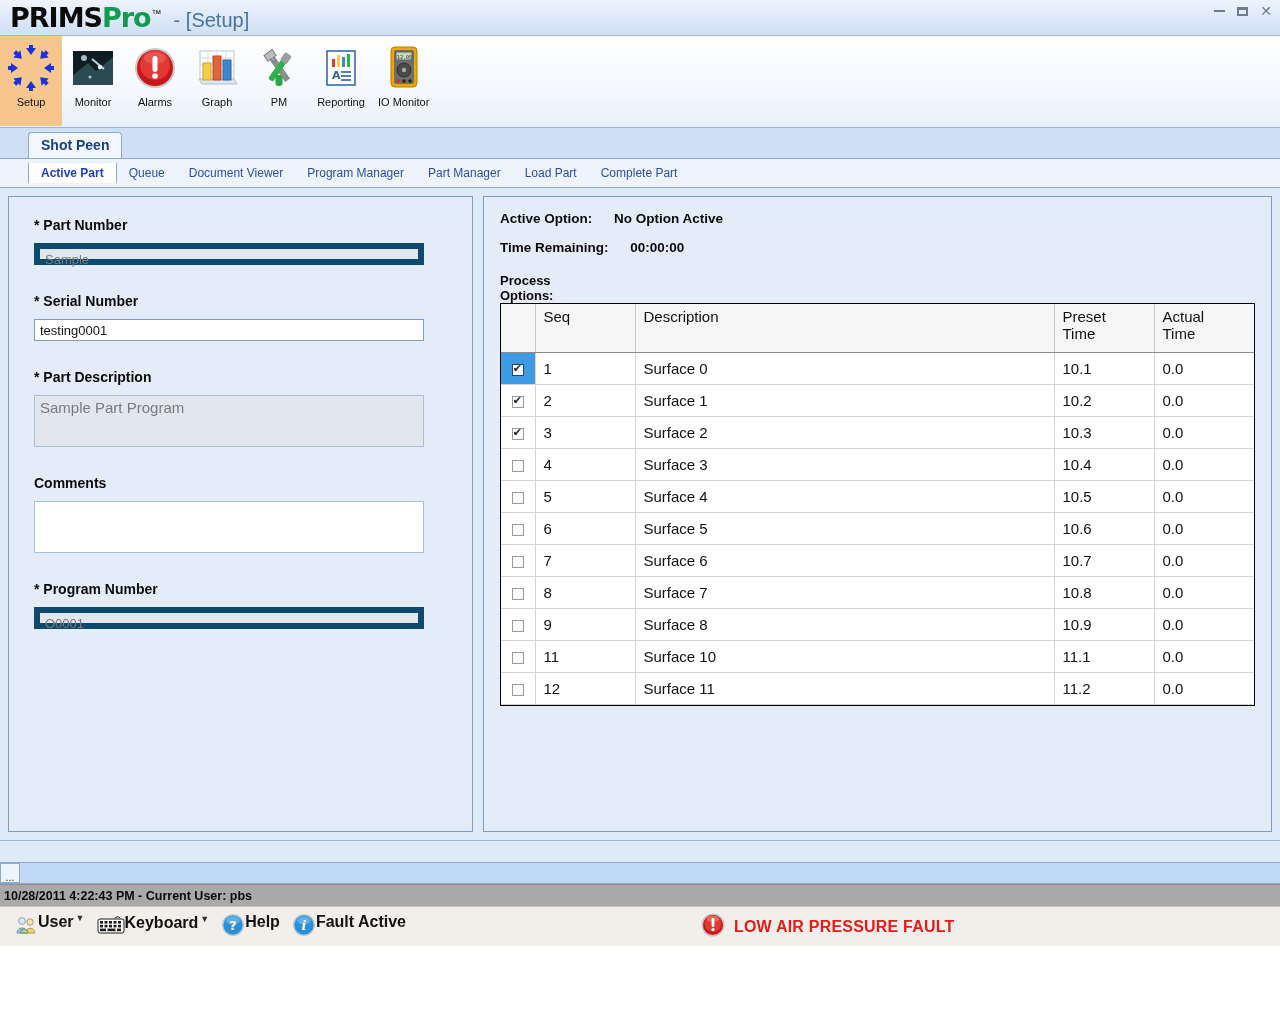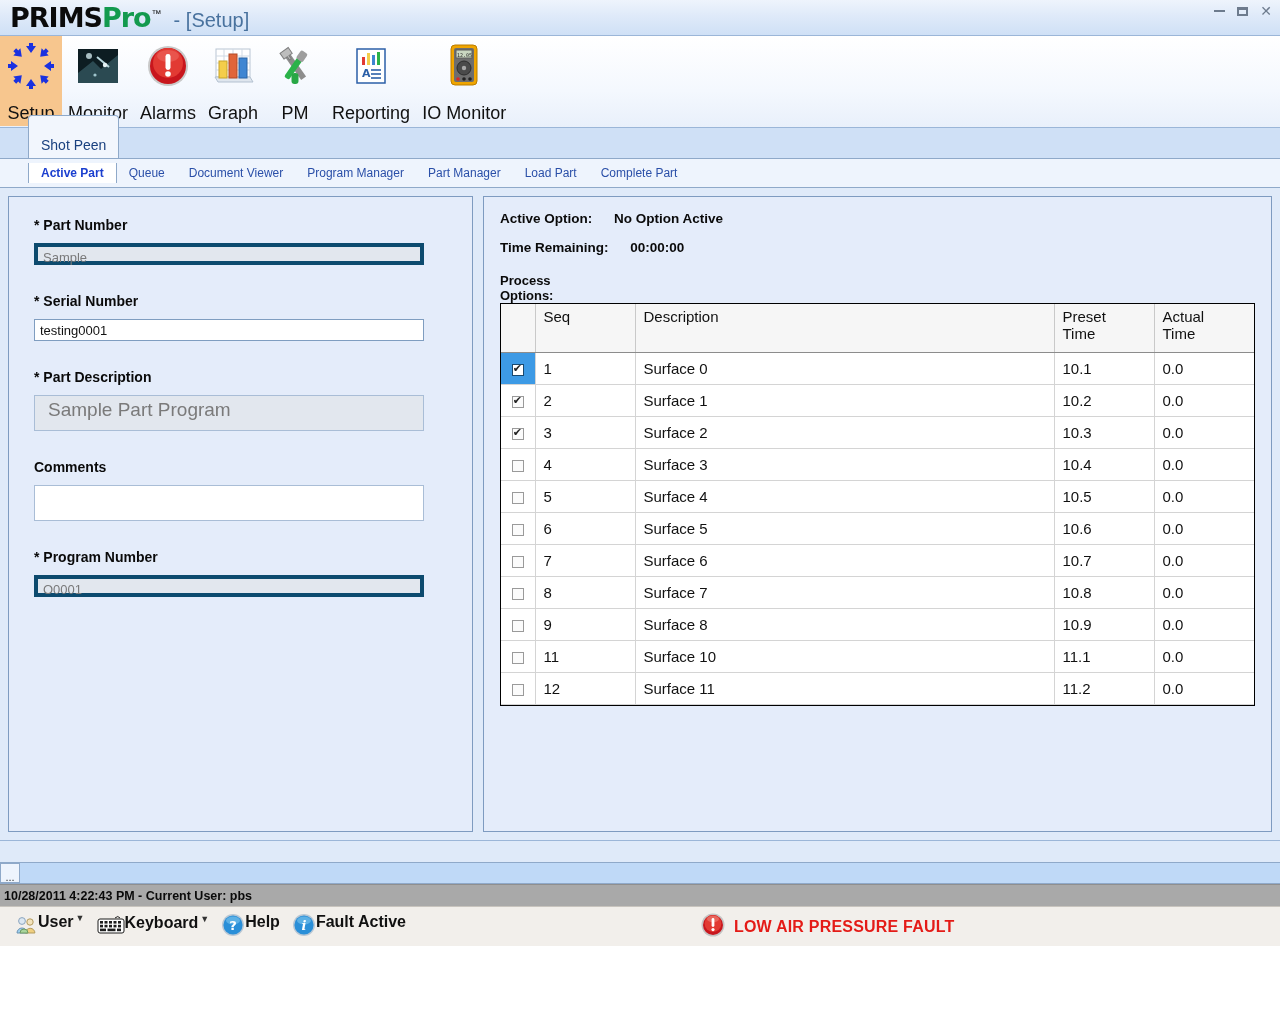--- a/index.html
+++ b/index.html
@@ -38,29 +38,29 @@
     display:flex; align-items:flex-start; padding-left:0px;
   }
   .tool{
     width:auto; min-width:52px; padding:4px 6px 2px 6px;
     height:90px;
     display:flex; flex-direction:column; align-items:center; justify-content:flex-start;
     cursor:default;
   }
   .tool.sel{ background:#f7c68e; }
   .tool .ico{ width:50px; height:55px; display:flex; align-items:center; justify-content:center; }
-  .tool .lbl{ font-size:18px; color:#111; margin-top:11px; white-space:nowrap;}
+  .tool .lbl{ font-size:11px; color:#111; margin-top:1px; white-space:nowrap;}
 
   
   .tabzone{ background:#cfe0f6; padding-top:0; }
   .toptabs{ height:30px; display:flex; align-items:flex-end; padding-left:28px; }
   .toptab{
     background:#f2f6fd; border:1px solid #8fa9c9; border-bottom:none;
     border-radius:4px 4px 0 0;
-    padding:21px 12px 5px 12px; font-size:14px; color:#19407f; cursor:default;
+    padding:4px 12px 5px 12px; font-size:14px; color:#19407f; cursor:default;font-weight:bold;
   }
   .subtabs{
     background:#eef4fd; border-top:1px solid #8fa9c9; border-bottom:1px solid #8fa9c9;
     height:30px; display:flex; align-items:center; padding-left:28px; gap:0;
   }
   .subtab{ padding:3px 12px; font-size:12px; color:#2a4fa8; cursor:default; }
   .subtab.sel{ background:#ffffff; color:#1b3fcf; font-weight:bold; border-left:1px solid #8fa9c9; border-right:1px solid #8fa9c9; }
 
   
   .workspace{
@@ -74,26 +74,26 @@
     border:1px solid #7e9bc0;
   }
   .left{ width:465px; padding:20px 25px; }
   .right{ flex:1; padding:14px 16px; }
 
   .flabel{ font-weight:bold; font-size:14px; color:#0a0a0a; margin-bottom:10px; }
   .flabel.sp{ margin-top:28px; }
   .finput{
     width:390px; height:22px; line-height:20px;
     padding:1px 5px; font-size:13px;
-    border:4px solid #0c4a6e; background:#e2e7ee; color:#7a7a7a;
+    border:6px solid #0c4a6e; background:#e2e7ee; color:#7a7a7a;
   }
   .finput.active{ background:#ffffff; color:#111; border:1px solid #7f9dc0; }
   .ftext{
-    width:390px; height:36px;
-    padding:3px 13px; font-size:19px;
+    width:390px; height:52px;
+    padding:3px 5px; font-size:15px;
     border:1px solid #a9bdd6; background:#e2e7ee; color:#7a7a7a;
   }
   .ftext.active{ background:#ffffff; color:#111; border:1px solid #a9bdd6; }
 
   .infoline{ font-weight:bold; font-size:13.5px; color:#0a0a0a; margin-bottom:14px; }
   .infoline .val{ margin-left:18px; }
 
   .procwrap{ display:flex; align-items:flex-start;flex-direction:column; }
   .proclabel{ font-weight:bold; font-size:13px; width:62px; line-height:15px; padding-top:4px; color:#0a0a0a; }
   .gridbox{

